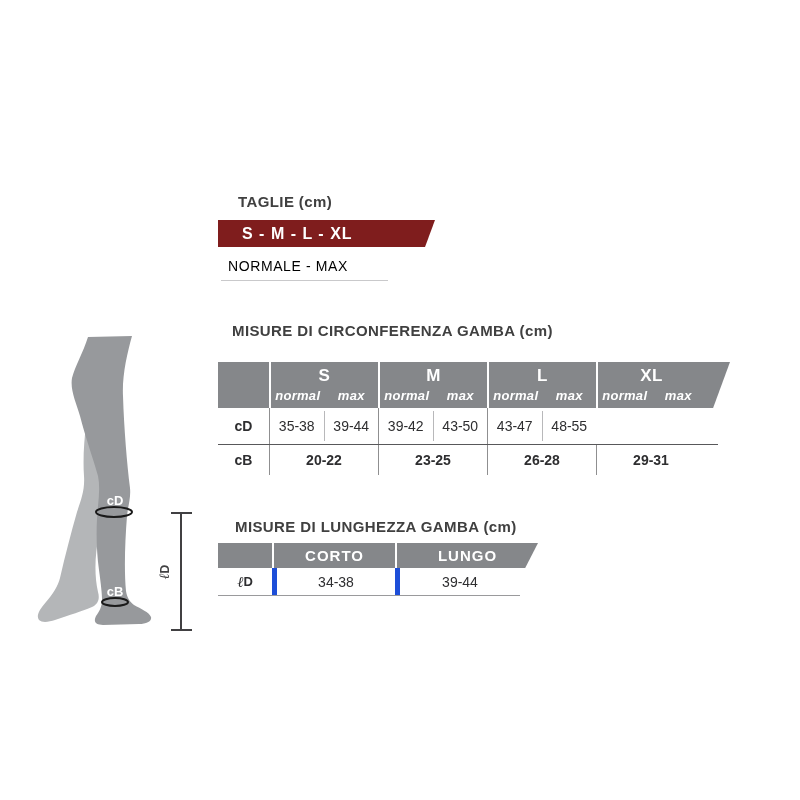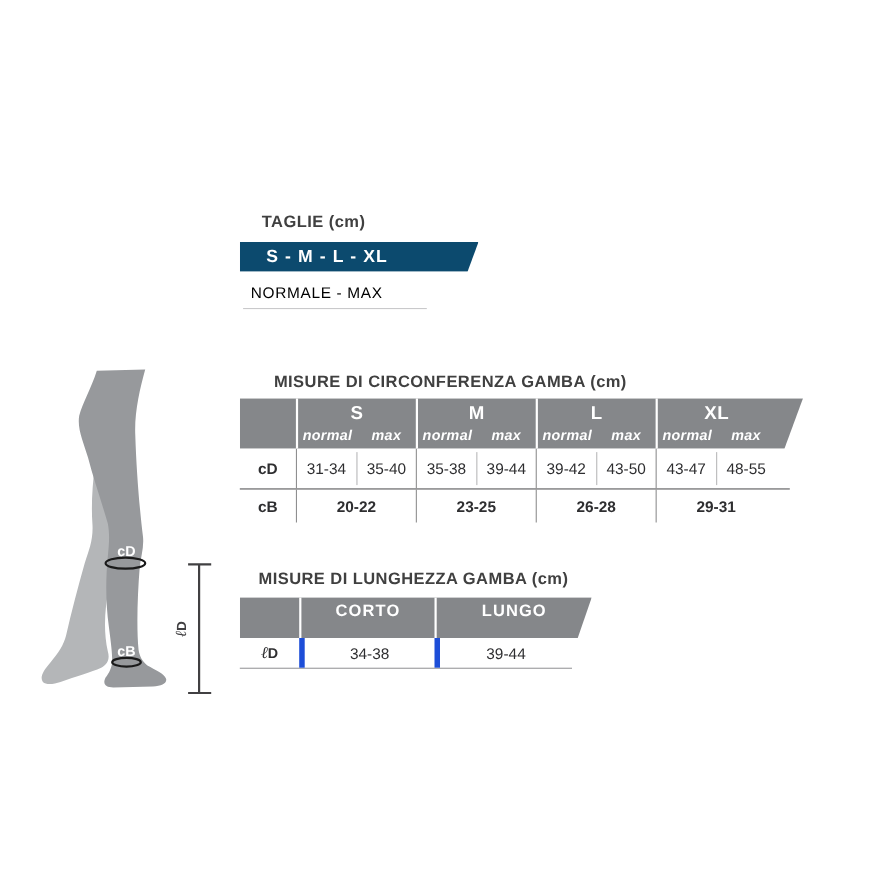--- a/index.html
+++ b/index.html
@@ -2,21 +2,21 @@
 <html><head>
 <meta charset="utf-8">
 <style>
   html,body{margin:0;padding:0;background:#ffffff;}
   .page{position:relative;width:800px;height:800px;background:#ffffff;overflow:hidden;
         font-family:"Liberation Sans", sans-serif;color:#231f20;}
   .abs{position:absolute;}
   .title{font-weight:700;font-size:15px;letter-spacing:.4px;color:#404040;}
 
   
-  .banner{background:#0c4a6e;color:#ffffff;font-weight:700;}
+  .banner{background:#7f1d1d;color:#ffffff;font-weight:700;}
   .sizes-banner{left:218px;top:220px;width:217px;height:27px;line-height:27px;
     clip-path:polygon(0 0,100% 0,95.4% 100%,0 100%);
     font-size:16px;letter-spacing:1px;padding-left:24px;box-sizing:border-box;}
   .variant-row{left:228px;width:220px;height:16px;font-size:14px;letter-spacing:.6px;color:#000000;}
   .thin-div{left:221px;width:167px;height:1px;background:#c9c9cb;}
 
   
   .circ-table{left:218px;top:362px;width:512px;}
   .circ-banner{position:relative;display:flex;height:46px;background:#85878a;
     clip-path:polygon(0 0,100% 0,96.7% 100%,0 100%);}
@@ -31,21 +31,21 @@
   .cb-row{height:30px;}
   .row-label{width:51px;display:flex;align-items:center;justify-content:center;font-weight:700;}
   .group{width:109px;border-left:1px solid #8f8f90;box-sizing:border-box;display:flex;align-items:center;}
   .half{flex:1;text-align:center;align-self:stretch;display:flex;align-items:center;justify-content:center;}
   .half.sep{border-right:1px solid #b8b8ba;margin:3px 0;}
   .cb-val{flex:1;text-align:center;font-weight:700;}
   .hline{height:1px;background:#58585a;width:500px;}
 
   
   .len-table{left:218px;top:543px;width:320px;}
-  .len-banner{display:flex;height:37px;background:#85878a;
+  .len-banner{display:flex;height:25px;background:#85878a;
     clip-path:polygon(0 0,100% 0,96% 100%,0 100%);color:#fff;}
   .len-spacer{width:54px;}
   .len-col1{width:123px;}
   .len-col2{flex:1;}
   .len-head{border-left:2px solid #ffffff;box-sizing:border-box;text-align:center;
     font-weight:700;font-size:15px;line-height:25px;letter-spacing:1px;}
   .len-row{display:flex;height:27px;font-size:14px;color:#2e2e30;}
   .len-label{width:54px;display:flex;align-items:center;justify-content:center;}
   .len-cell{border-left:5px solid #1d4ed8;box-sizing:border-box;display:flex;
     align-items:center;justify-content:center;}
@@ -103,21 +103,21 @@
     <text transform="translate(134,244) rotate(-90)" text-anchor="middle" fill="#414042" font-family="Liberation Sans, sans-serif" font-size="14"><tspan font-family="DejaVu Serif, serif" font-style="italic">ℓ</tspan><tspan font-weight="700" font-size="12">D</tspan></text>
   </svg>
 
   <div class="abs title" style="left:238px;top:193px;">TAGLIE (cm)</div>
 
   <div class="abs banner sizes-banner">S - M - L - XL</div>
 
   <div class="abs variant-row" style="top:258px;">NORMALE - MAX</div>
   <div class="abs thin-div" style="top:280px;"></div>
 
-  <div class="abs title" style="left:232px;top:339px;margin-left:17px;">MISURE DI CIRCONFERENZA GAMBA (cm)</div>
+  <div class="abs title" style="left:232px;top:322px;">MISURE DI CIRCONFERENZA GAMBA (cm)</div>
 
   <div class="abs circ-table">
     <div class="circ-banner">
       <div class="circ-spacer"></div>
       <div class="size-col">
         <div class="size-letter">S</div>
         <div class="sub-row">
           <span>normal</span>
           <span>max</span>
         </div>
@@ -140,24 +140,20 @@
         <div class="size-letter">XL</div>
         <div class="sub-row">
           <span>normal</span>
           <span>max</span>
         </div>
       </div>
     </div>
 
     <div class="data-row cd-row">
       <div class="row-label">cD</div>
-      <div class="group">
-        <span class="half sep">31-34</span>
-        <span class="half">35-40</span>
-      </div>
       <div class="group">
         <span class="half sep">35-38</span>
         <span class="half">39-44</span>
       </div>
       <div class="group">
         <span class="half sep">39-42</span>
         <span class="half">43-50</span>
       </div>
       <div class="group">
         <span class="half sep">43-47</span>

